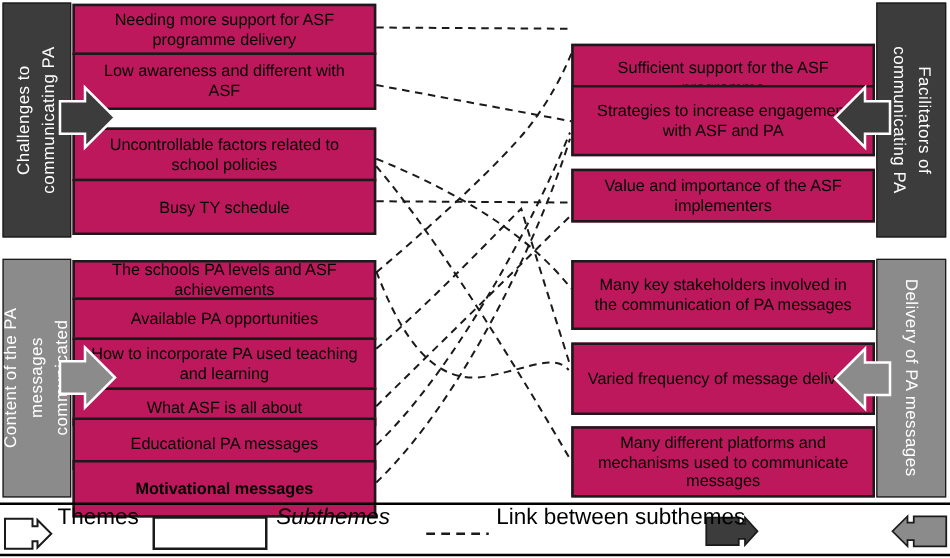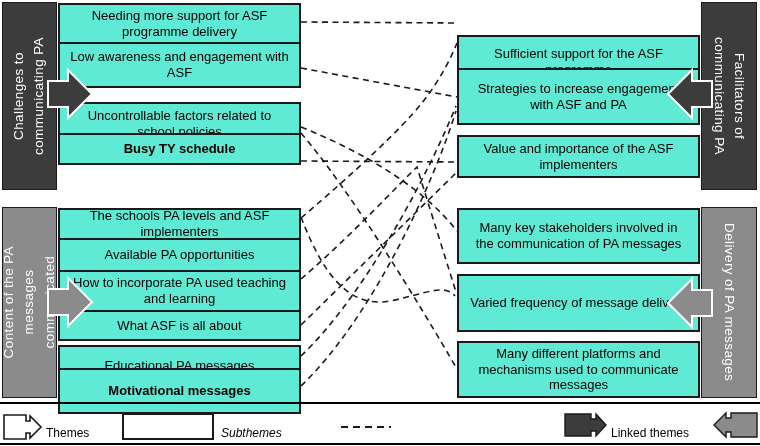--- a/index.html
+++ b/index.html
@@ -12,27 +12,27 @@
     border:1px solid #1a1a1a;box-sizing:border-box;
   }
   .sidebar .vlabel{
     color:#fff;font-size:13.5px;line-height:1.5;letter-spacing:.4px;
     white-space:pre-line;text-align:center;
   }
   .v-left{writing-mode:vertical-rl;transform:rotate(180deg);}
   .v-right{writing-mode:vertical-rl;}
   .box{
     position:absolute;display:flex;align-items:center;justify-content:center;
-    background:#5eead4;border:2px solid #1a1a1a;box-sizing:border-box;
+    background:#be185d;border:2px solid #1a1a1a;box-sizing:border-box;
     text-align:center;font-size:13px;line-height:1.22;padding:1px 10px;
   }
   svg.layer{position:absolute;left:0;top:0;pointer-events:none;}
   .linkline{fill:none;stroke:#1a1a1a;stroke-width:1.6;stroke-dasharray:6 4.5;}
   .hline{position:absolute;left:0;width:760px;height:2px;background:#000;}
-  .legend-label{position:absolute;font-size:12px;top:426px;white-space:nowrap;}
+  .legend-label{position:absolute;font-size:18px;top:403px;white-space:nowrap;}
 </style>
 </head>
 <body>
 
 <div id="fig">
 
   <div class="sidebar" style="left:2px;top:2px;width:55px;height:188px;background:#3c3c3c;">
     <div class="vlabel v-left">Challenges to
 communicating PA</div>
   </div>
@@ -50,41 +50,41 @@
 
   <div class="sidebar" style="left:701px;top:207px;width:56px;height:191px;background:#8b8b8b;">
     <div class="vlabel v-right">Delivery of PA messages</div>
   </div>
 
   <div id="boxes">
       <div class="box" style="left: 58px; top: 3px; width: 243px; height: 41px;">
         <span>Needing more support for ASF programme delivery</span>
       </div>
       <div class="box" style="left: 58px; top: 42px; width: 243px; height: 46px;">
-        <span>Low awareness and engagement with ASF</span>
+        <span>Low awareness and different with ASF</span>
       </div>
       <div class="box" style="left: 58px; top: 102px; width: 243px; height: 43px;">
         <span>Uncontrollable factors related to school policies</span>
       </div>
-      <div class="box" style="left: 58px; top: 133px; width: 243px; height: 32px; font-weight: bold;">
+      <div class="box" style="left: 58px; top: 143px; width: 243px; height: 45px;">
         <span>Busy TY schedule</span>
       </div>
       <div class="box" style="left: 58px; top: 208px; width: 243px; height: 32px;">
-        <span>The schools PA levels and ASF implementers</span>
+        <span>The schools PA levels and ASF achievements</span>
       </div>
       <div class="box" style="left: 58px; top: 238px; width: 243px; height: 34px;">
         <span>Available PA opportunities</span>
       </div>
       <div class="box" style="left: 58px; top: 270px; width: 243px; height: 42px;">
         <span>How to incorporate PA used teaching and learning</span>
       </div>
       <div class="box" style="left: 58px; top: 310px; width: 243px; height: 31px;">
         <span>What ASF is all about</span>
       </div>
-      <div class="box" style="left: 58px; top: 345px; width: 243px; height: 42px;">
+      <div class="box" style="left: 58px; top: 334px; width: 243px; height: 42px;">
         <span>Educational PA messages</span>
       </div>
       <div class="box" style="left: 58px; top: 368px; width: 243px; height: 46px; font-weight: bold;">
         <span>Motivational messages</span>
       </div>
       <div class="box" style="left: 457px; top: 3px; width: 243px; height: 54px; margin-top: 32px;">
         <span>Sufficient support for the ASF programme</span>
       </div>
       <div class="box" style="left: 457px; top: 68px; width: 243px; height: 57px;">
         <span>Strategies to increase engagement with ASF and PA</span>
@@ -130,15 +130,15 @@
   <svg class="layer" width="760" height="446">
     <polygon points="4,415 26,415 26,421 30,421 30,416 41,427 30,438 30,433 26,433 26,439 4,439" fill="#ffffff" stroke="#1a1a1a" stroke-width="1.6"></polygon>
     <rect x="123" y="414" width="90" height="25" fill="#ffffff" stroke="#1a1a1a" stroke-width="2"></rect>
     <line x1="341" y1="427" x2="391" y2="427" stroke="#1a1a1a" stroke-width="2" stroke-dasharray="7 5"></line>
     <polygon points="565,414 591,414 591,419 596,419 596,414 606,425 596,436 596,431 591,431 591,436 565,436" fill="#3c3c3c" stroke="#1a1a1a" stroke-width="1.4"></polygon>
     <polygon points="757,413 731,413 731,418 726,418 726,413 714,425 726,437 726,432 731,432 731,437 757,437" fill="#8b8b8b" stroke="#1a1a1a" stroke-width="1.4"></polygon>
   </svg>
 
   <div class="legend-label" style="left:46px;">Themes</div>
   <div class="legend-label" style="left:221px;font-style:italic;">Subthemes</div>
-  <div class="legend-label" style="left:611px;">Linked themes</div>
+  <div class="legend-label" style="left:397px;">Link between subthemes</div>
 
 </div>
 
 </body></html>

